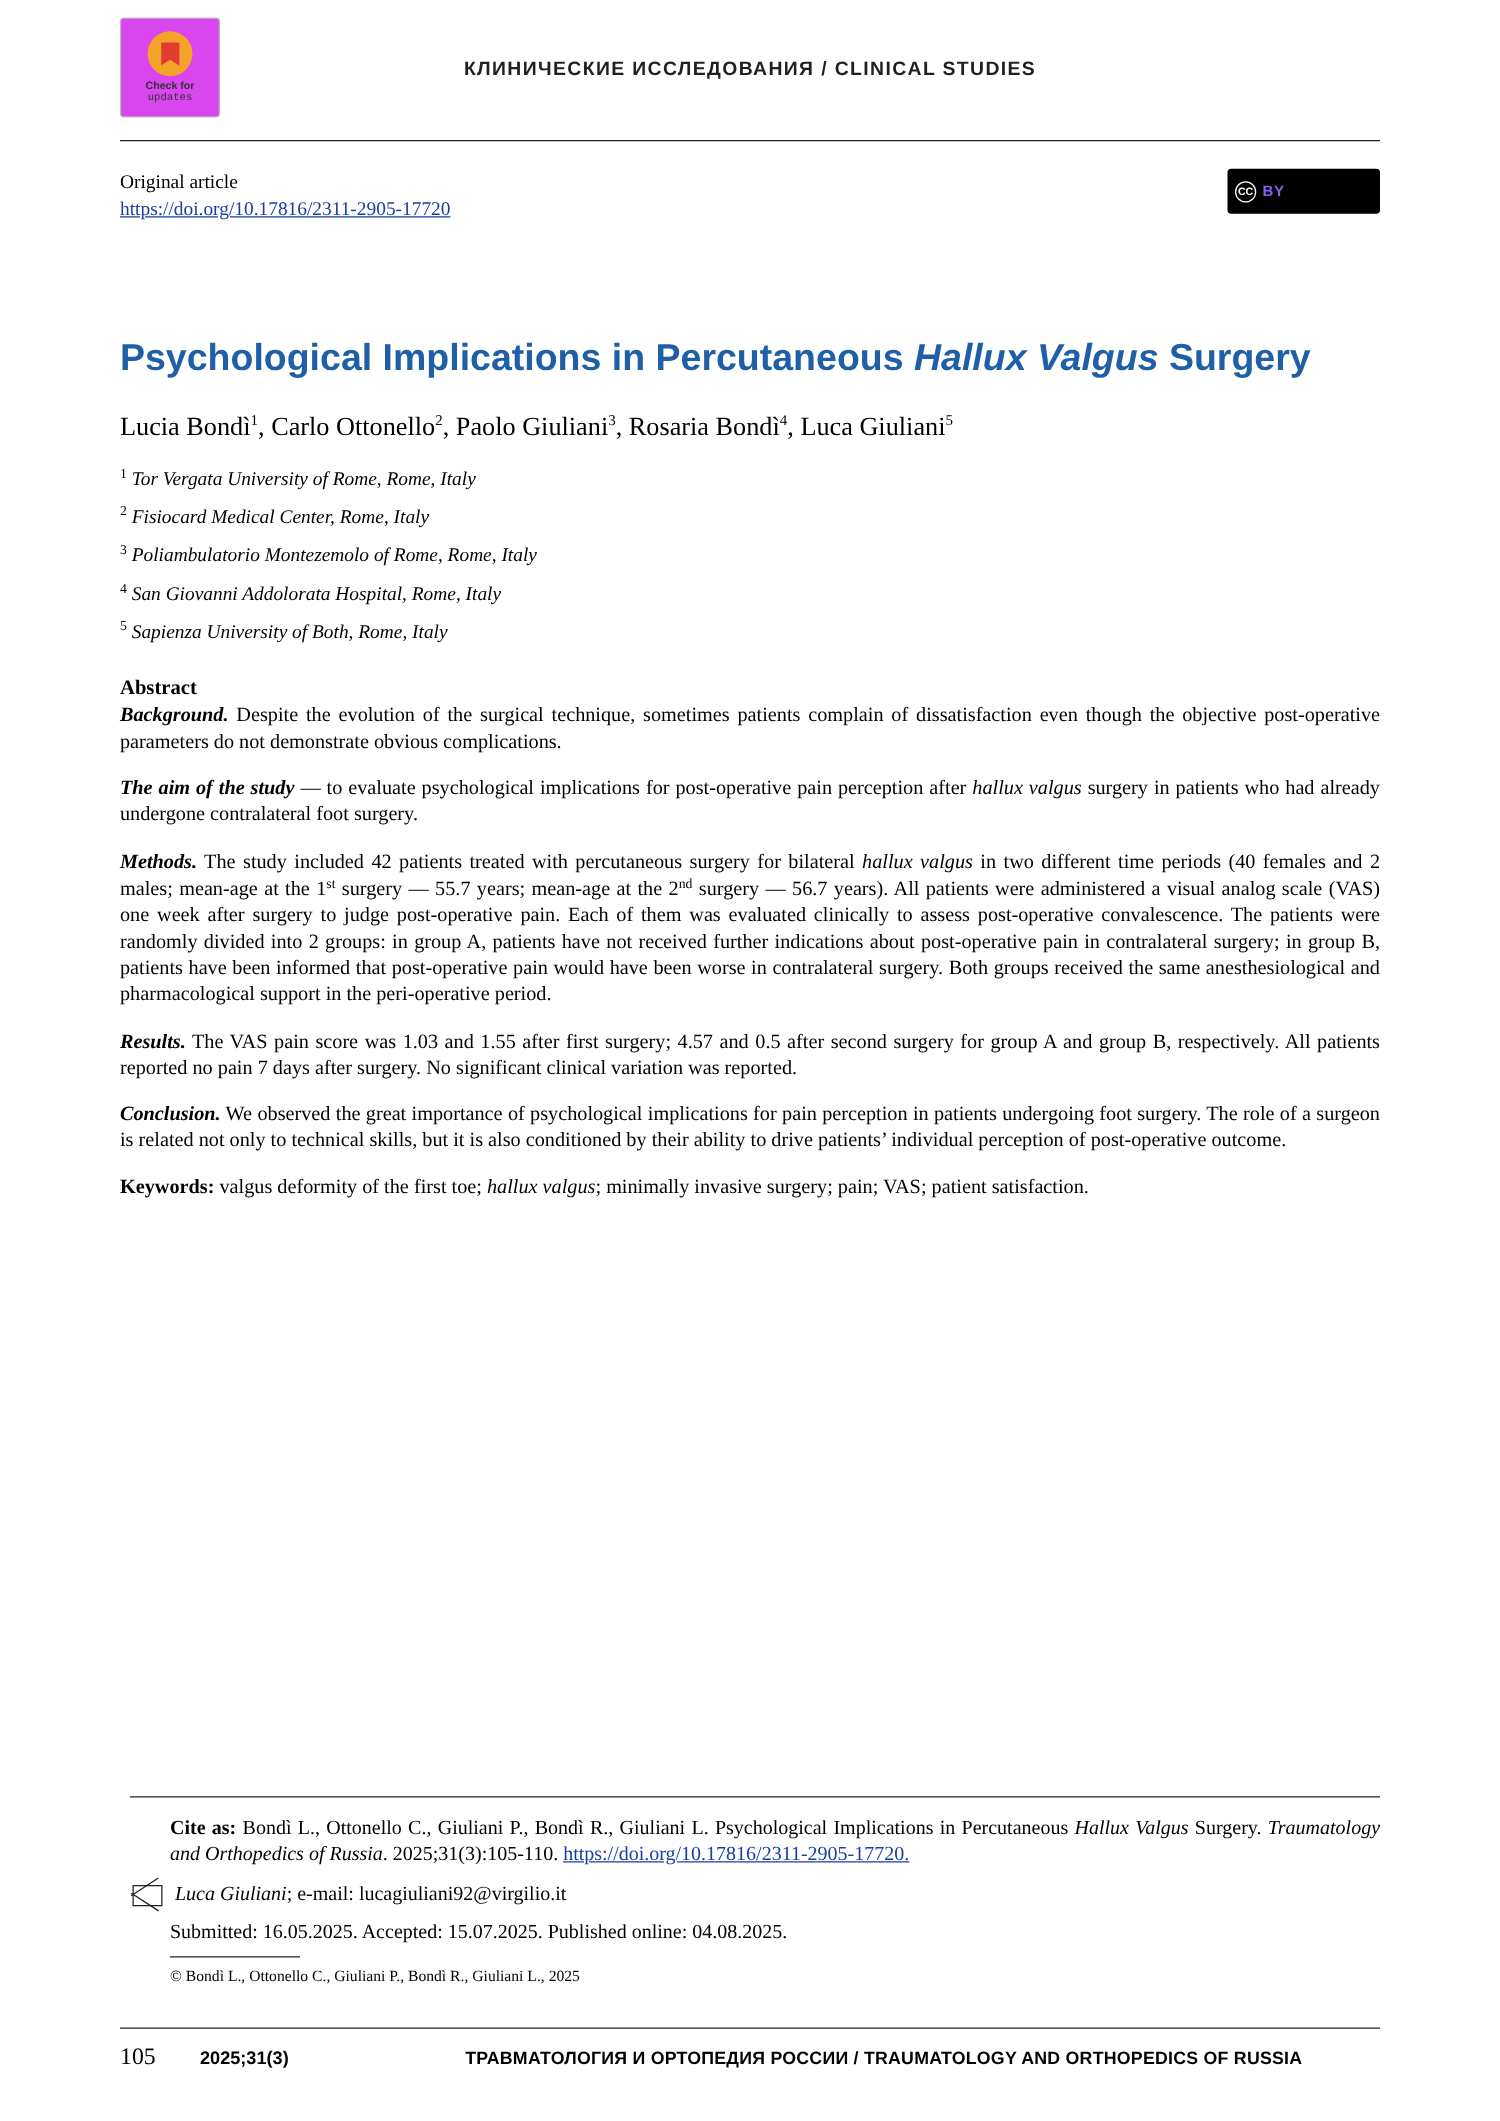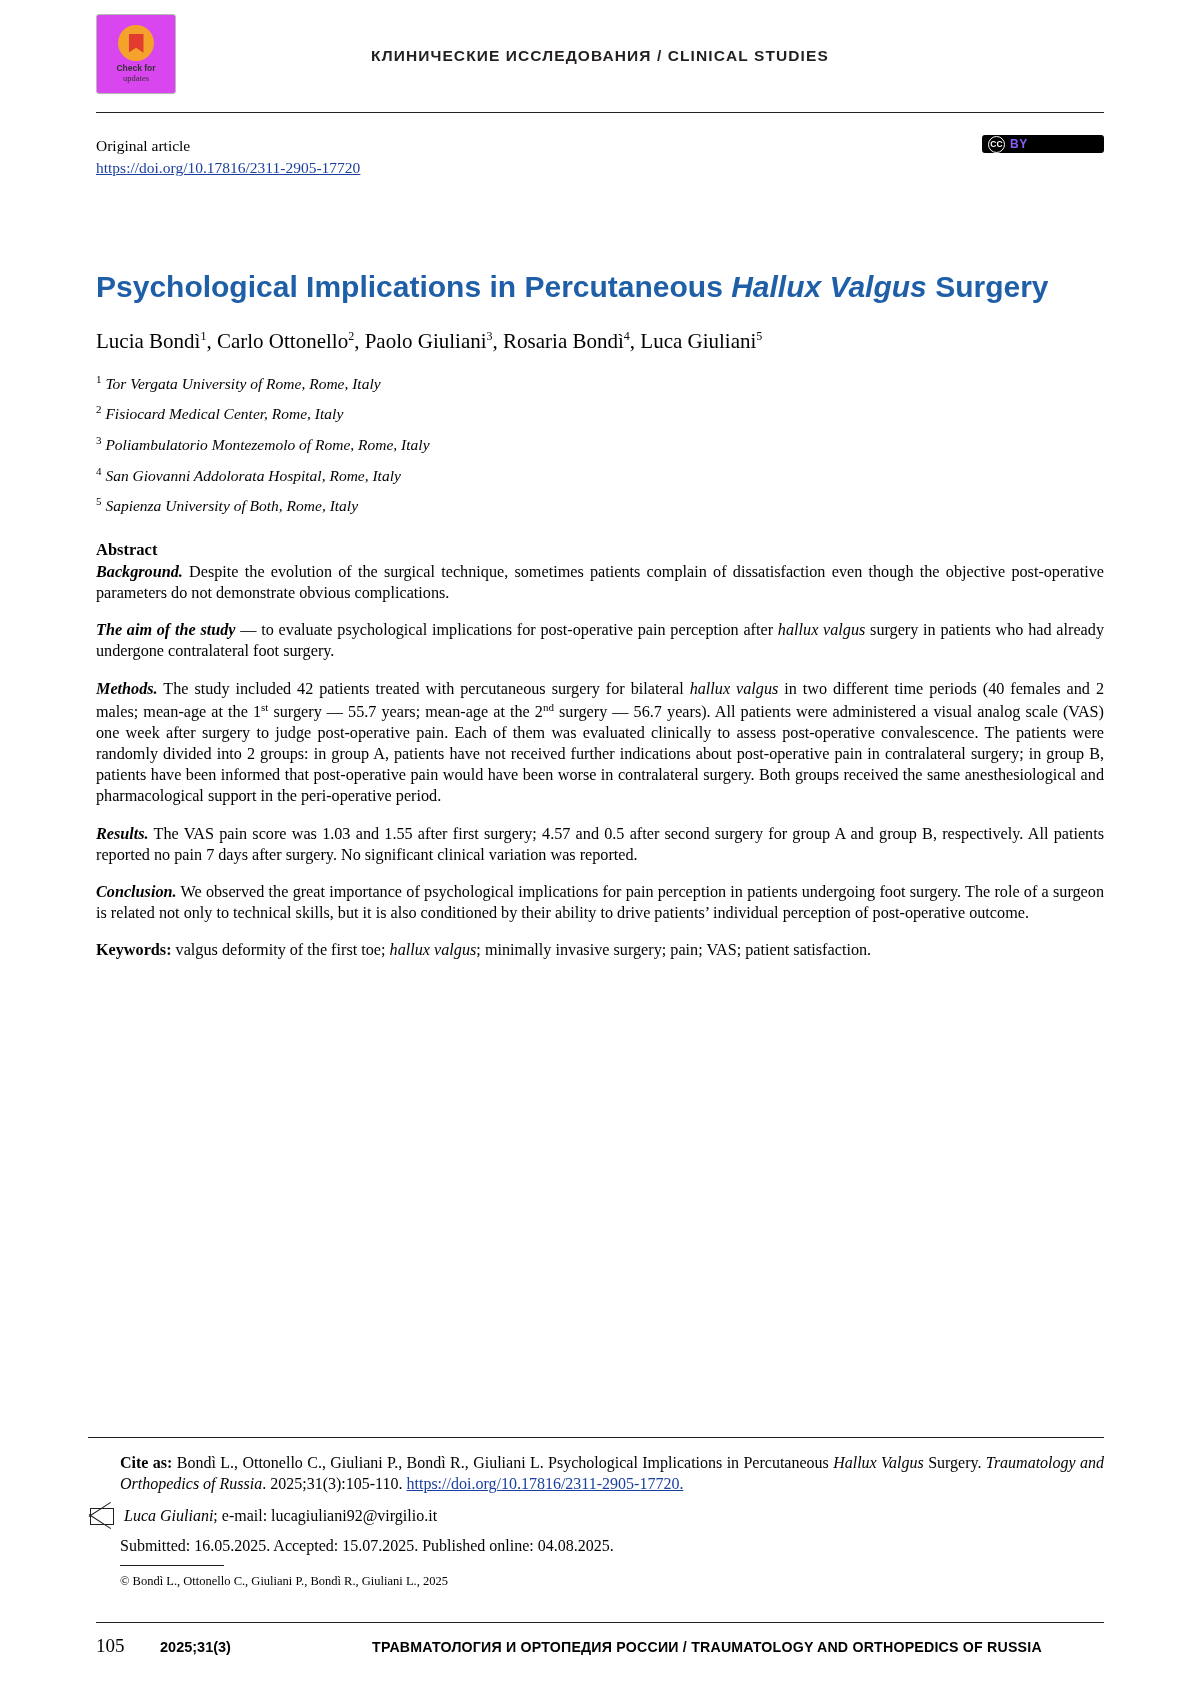--- a/index.html
+++ b/index.html
@@ -63,21 +63,21 @@
     clip-path: polygon(0 0, 100% 0, 100% 100%, 50% 74%, 0 100%);
   }
   .crossmark .cm-t1 {
     font-family: "Liberation Sans", sans-serif;
     font-size: 8.5px;
     font-weight: bold;
     color: #333;
     line-height: 1.1;
   }
   .crossmark .cm-t2 {
-    font-family: Liberation Serif, serif;
+    font-family: Liberation Mono, monospace;
     font-size: 8.5px;
     color: #333;
     line-height: 1.1;
   }
   .header-title {
     font-family: "Liberation Sans", sans-serif;
     font-size: 15.5px;
     font-weight: bold;
     letter-spacing: 1.1px;
     color: #231f20;
@@ -96,21 +96,21 @@
     font-size: 15.5px;
     line-height: 1.45;
   }
   .meta-left .doi {
     color: #1a3fa0;
     text-decoration: underline;
     display: inline-block;
   }
   .cc-badge {
     width: 122px;
-    height: 18px;
+    height: 36px;
     background: #000000;
     border-radius: 3px;
     display: flex;
     align-items: center;
     padding-left: 6px;
     box-sizing: border-box;
   }
   .cc-badge .cc-circle {
     width: 15px;
     height: 15px;
@@ -203,21 +203,21 @@
     font-family: "Liberation Serif", serif;
     font-size: 16.2px;
     line-height: 1.3;
   }
   .keywords b { font-weight: bold; }
   .keywords i { font-style: italic; }
 
   
   .footer-block {
     position: absolute;
-    left: 88px;
+    left: 104px;
     right: 96px;
     bottom: 108px;
   }
   .footer-rule {
     border-top: 1.2px solid #231f20;
     margin-bottom: 14px;
   }
   .cite {
     font-family: "Liberation Serif", serif;
     font-size: 16px;

